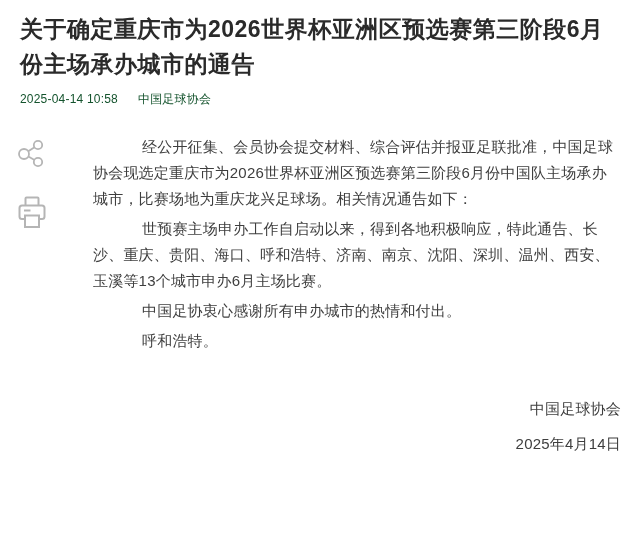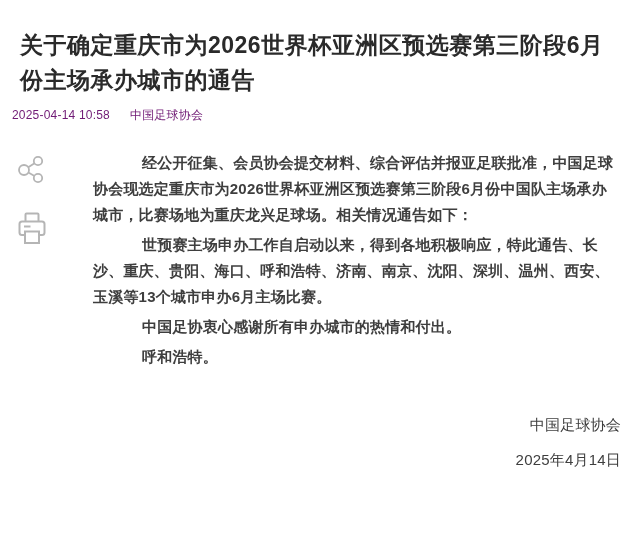--- a/index.html
+++ b/index.html
@@ -10,34 +10,34 @@
     width: 640px;
     height: 555px;
     background: #ffffff;
     font-family: "Liberation Sans", "DejaVu Sans", sans-serif;
     overflow: hidden;
   }
   .page {
     width: 640px;
     height: 555px;
     box-sizing: border-box;
-    padding-top: 28px;
+    padding-top: 12px;
   }
   .article-title {
     margin: 0 20px 0 20px;
     font-size: 23px;
     line-height: 35px;
     font-weight: bold;
     color: #2a2a2a;
     letter-spacing: 0.5px;
   }
   .article-meta {
-    margin: 9px 20px 0 12px;
+    margin: 9px 20px 0 20px;
     font-size: 12px;
-    color: #701a75;
+    color: #14532d;
     letter-spacing: 0.2px;
   }
   .article-meta .meta-source {
     margin-left: 20px;
   }
   .content {
     display: flex;
     margin-top: 26px;
     align-items: flex-start;
   }
@@ -65,21 +65,20 @@
     flex: 1;
     padding-right: 19px;
   }
   .article-body p {
     margin: 0 0 4px 0;
     font-size: 15px;
     line-height: 26px;
     color: #3e3e3e;
     text-indent: 49px;
     letter-spacing: 0.2px;
-    font-weight: bold;
   }
   .signature {
     margin-top: 38px;
     padding-right: 19px;
     text-align: right;
     font-size: 15px;
     color: #3e3e3e;
     letter-spacing: 0.2px;
   }
   .signature .sig-org {

